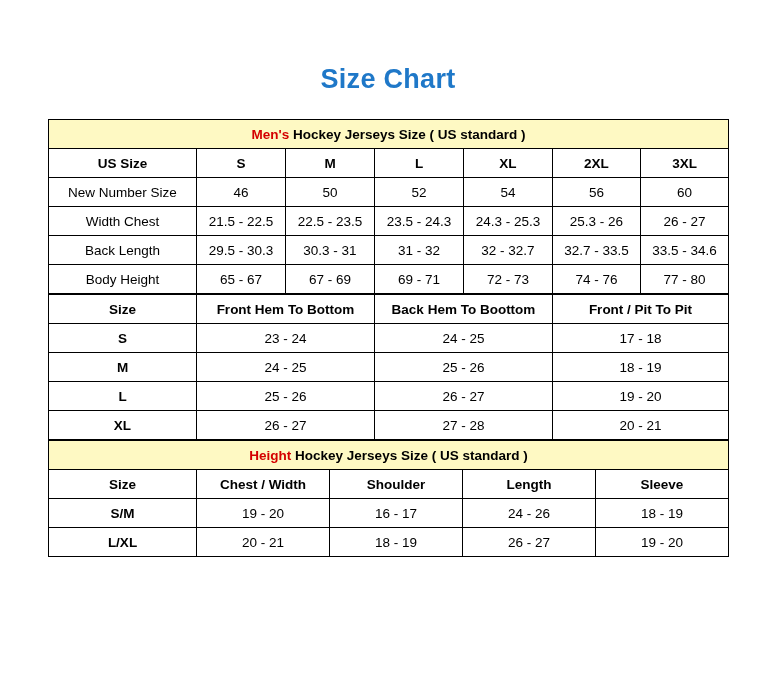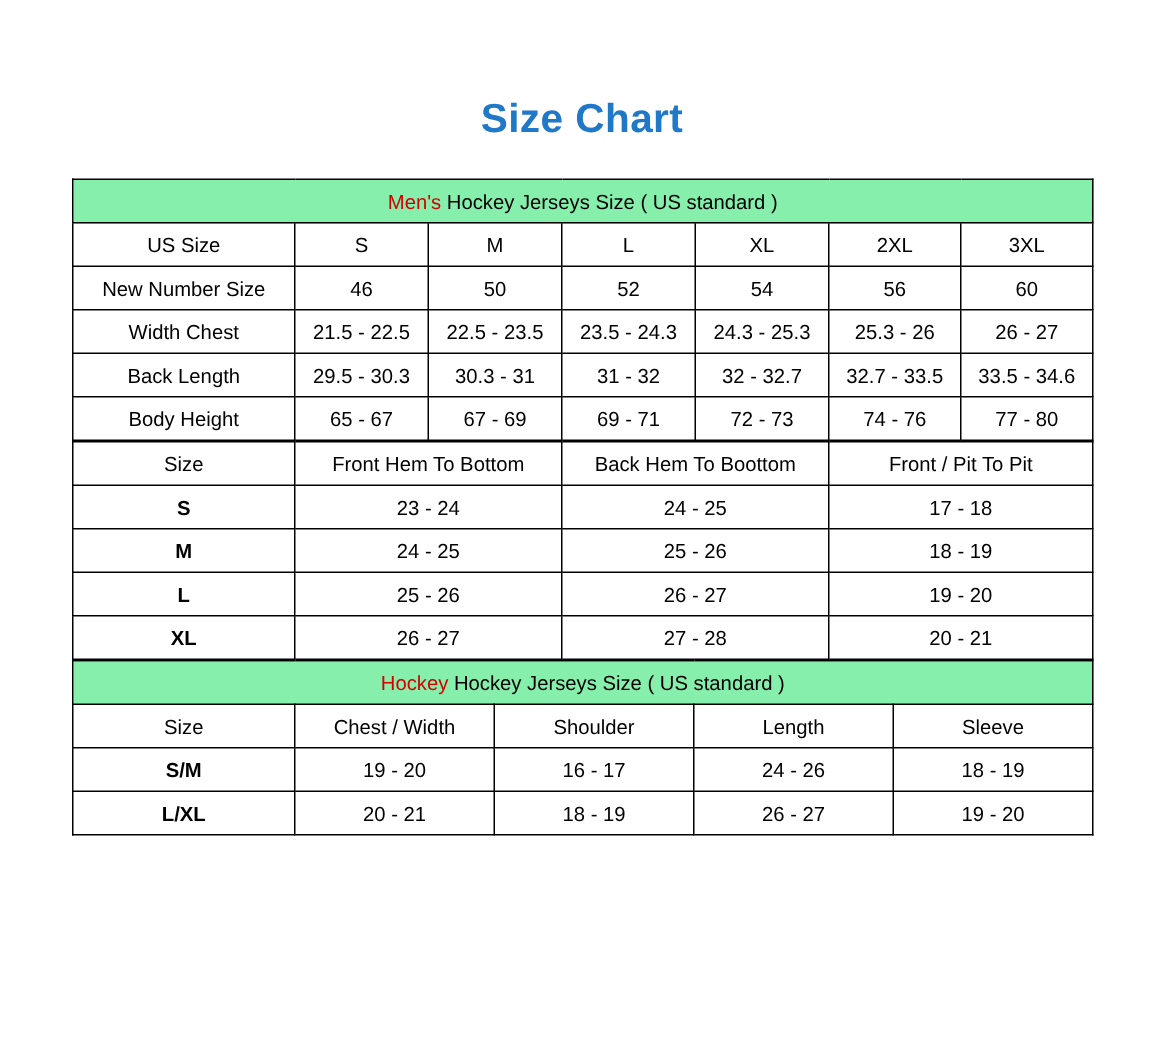--- a/index.html
+++ b/index.html
@@ -41,30 +41,30 @@
   table.size-table td {
     border: 1px solid #000000;
     text-align: center;
     vertical-align: middle;
     font-size: 13.5px;
     height: 29px;
     padding: 0 2px;
     box-sizing: border-box;
   }
   .banner {
-    background: #86efac;
-    font-weight: normal;
+    background: #fef9c3;
+    font-weight: bold;
     font-size: 14.5px;
     height: 32px;
   }
   .banner .hl-men { color: #d40000; }
   .banner .hl-women { color: #d40000; }
   .banner .hl-youth { color: #d40000; }
   .hdr {
-    font-weight: normal;
+    font-weight: bold;
   }
   .rowlabel {
     font-weight: normal;
   }
   .bold-cell { font-weight: bold; }
 </style>
 </head>
 <body>
 
 <div id="page">
@@ -179,21 +179,21 @@
     <table class="size-table">
       <colgroup>
         <col style="width:148px">
         <col style="width:133px">
         <col style="width:133px">
         <col style="width:133px">
         <col style="width:133px">
       </colgroup>
       <tbody>
         <tr>
-          <td class="banner" colspan="5"><span class="hl-youth">Hockey</span><span> Hockey Jerseys Size ( US standard )</span></td>
+          <td class="banner" colspan="5"><span class="hl-youth">Height</span><span> Hockey Jerseys Size ( US standard )</span></td>
         </tr>
         <tr>
           <td class="hdr">Size</td>
           <td class="hdr">Chest / Width</td>
           <td class="hdr">Shoulder</td>
           <td class="hdr">Length</td>
           <td class="hdr">Sleeve</td>
         </tr>
         <tr>
           <td class="bold-cell">S/M</td>

